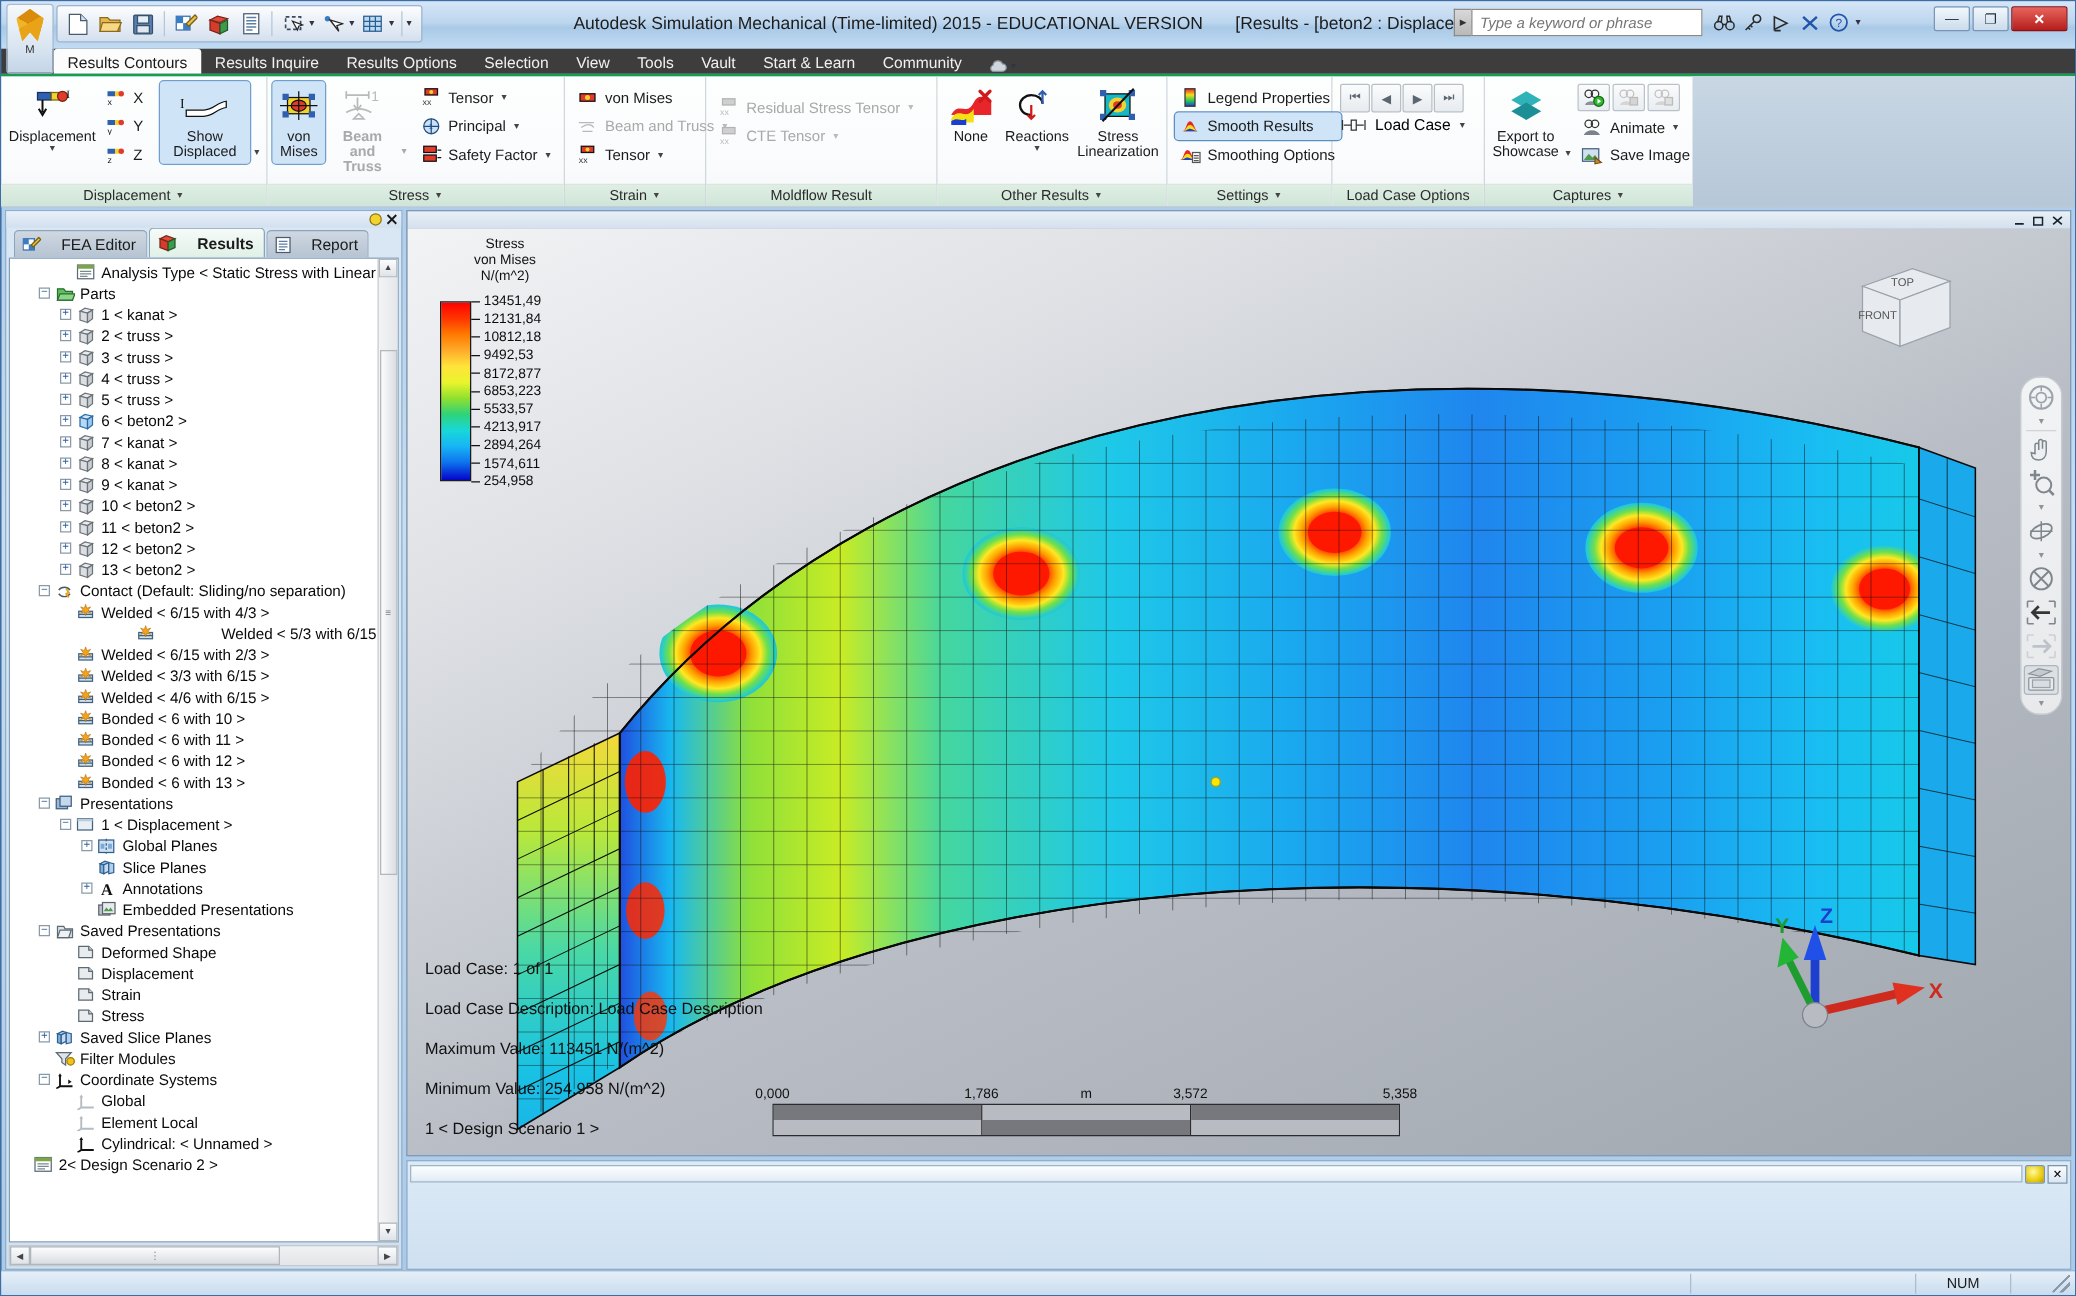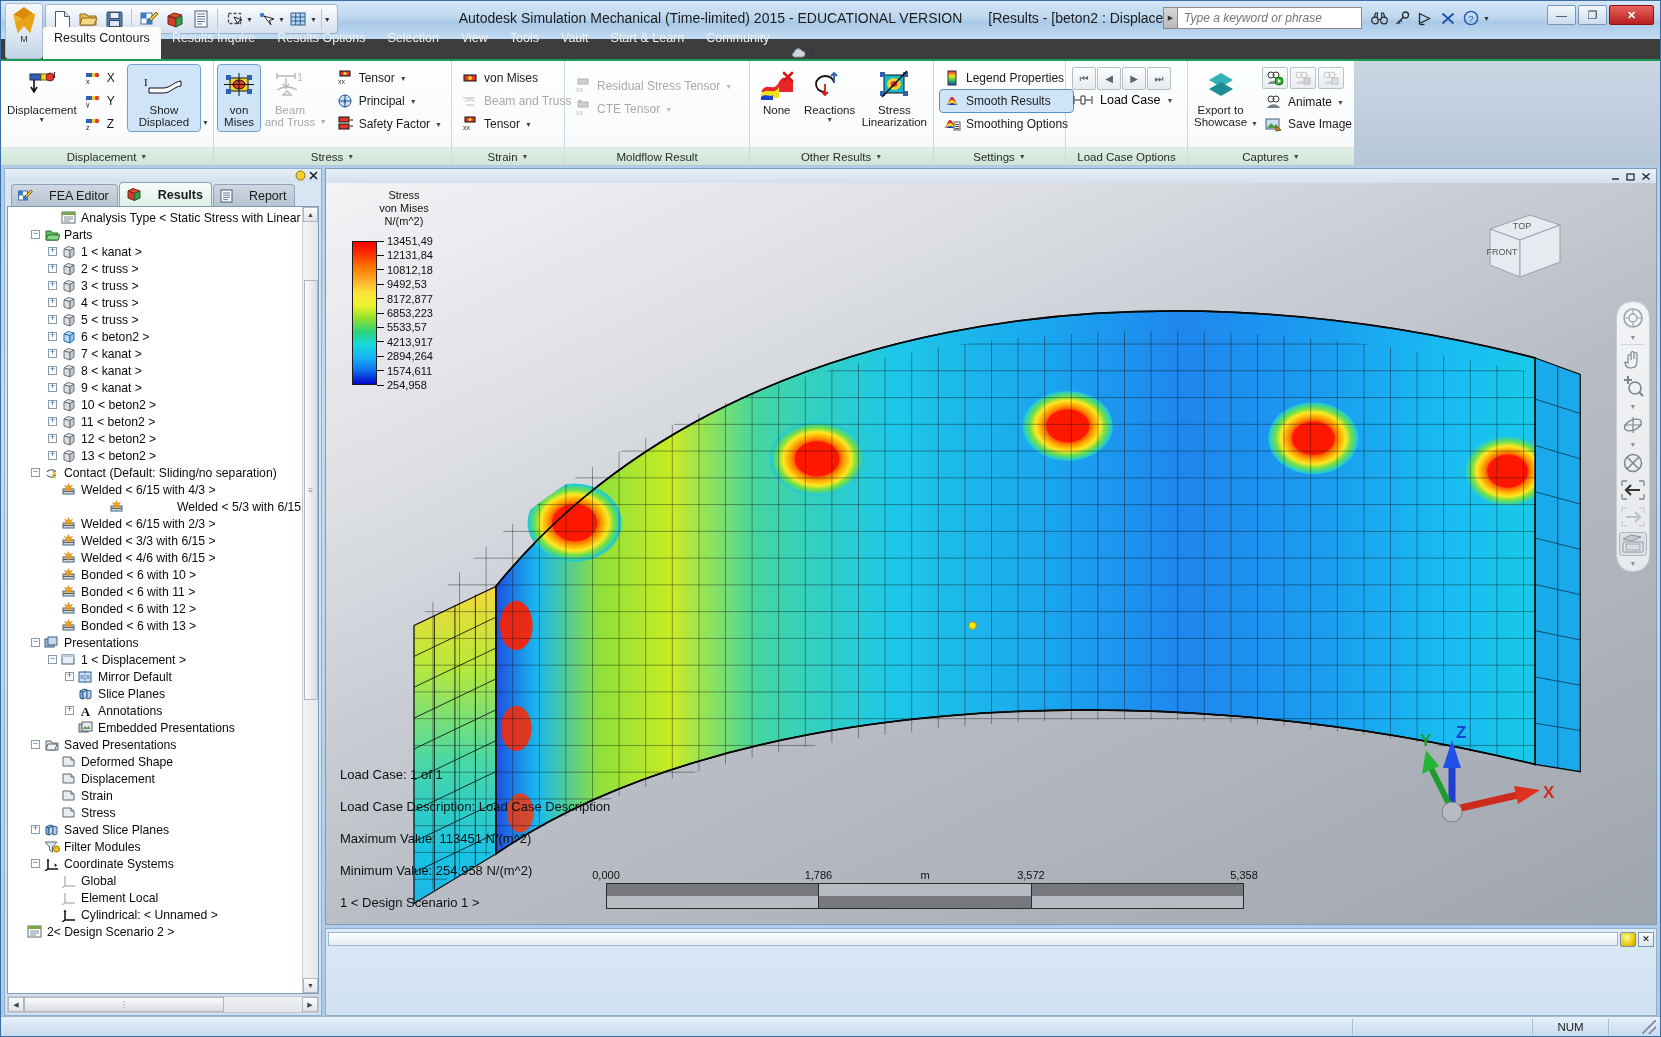--- a/index.html
+++ b/index.html
@@ -92,21 +92,21 @@
 
   
   .tabstrip {
     flex: 0 0 20px; height: 20px;
     background: #3d3d3d;
     display: flex; align-items: flex-end; padding-left: 42px;
     position: relative;
   }
   .tab {
     padding: 2px 11px 2px; font-size: 12.5px; color: #f0f0f0;
-    cursor: pointer; line-height: 18px; height: 32px;
+    cursor: pointer; line-height: 18px; height: 20px;
     white-space: nowrap;
   }
   .tab.active {
     background: #fcfcfc; color: #1a1a1a;
     border-radius: 3px 3px 0 0;
   }
   .tab-extra { display: flex; align-items: center; gap: 3px; padding: 0 10px; color:#ddd; }
 
   
   .ribbon {
@@ -130,21 +130,21 @@
     border-top: 1px solid #d9e5de;
   }
   .caret { font-size: 7px; color: #444; }
   .bigbtn {
     width: 84px; display: flex; flex-direction: column; align-items: center;
     padding: 3px 2px; cursor: pointer; border-radius: 3px;
   }
   .bigbtn .ic { height: 34px; display: flex; align-items: center; justify-content: center; }
   .bigbtn .lb { font-size: 11.5px; color: #1b1b1b; text-align: center; line-height: 12px; margin-top: 2px; }
   .bigbtn.sel { background: #cfe4f7; outline: 1px solid #6f9fce; }
-  .bigbtn.dis .lb { color: #a9a9a9; }
+  .bigbtn.dis .lb { color: #a9a9a9; font-weight: bold; }
   .smallcol { display: flex; flex-direction: column; gap: 1px; padding-top: 2px; }
   .smallbtn {
     display: flex; align-items: center; gap: 5px;
     padding: 2px 5px 2px 3px; border-radius: 3px; cursor: pointer;
     font-size: 12px; color: #1b1b1b; white-space: nowrap; height: 22px;
   }
   .smallbtn.sel { background: #cfe4f7; outline: 1px solid #5a8fc4; }
   .smallbtn.dis { color: #a9a9a9; }
   .smallbtn .ic { width: 18px; height: 18px; display:flex;align-items:center;justify-content:center; flex:0 0 18px;}
 
@@ -260,21 +260,21 @@
   .ltick { position: absolute; display: flex; align-items: center; gap: 3px; left: 0; }
   .ltick .dash { width: 7px; height: 1px; background: #111; }
   .ltick .val { font-size: 11px; color: #0c0c0c; white-space: nowrap; }
 
   
   .vp-info { position: absolute; left: 14px; bottom: 14px; }
   .vp-info div { font-size: 13px; color: #101010; margin-bottom: 17px; white-space: nowrap; }
   .vp-info div:last-child { margin-bottom: 0; }
 
   
-  .scalebar { position: absolute; bottom: 15px; left: 280px; width: 638px; }
+  .scalebar { position: absolute; bottom: 15px; left: 292px; width: 502px; }
   .sb-labels { position: relative; height: 14px; }
   .sb-labels span { position: absolute; font-size: 11px; color: #111; transform: translateX(-50%); }
   .sb-rows { border: 1px solid #2c2c2c; }
   .sb-row { display: flex; height: 12px; }
   .sb-cell { flex: 1; border-right: 1px solid #2c2c2c; }
   .sb-cell:last-child { border-right: none; }
   .sb-dark { background: #76787d; }
   .sb-light { background: #b8bbc1; }
 
   
@@ -1290,21 +1290,21 @@
             <div class="tnode" style="padding-left: 57px;">
               <span class="expander">+</span>
               <span class="tico">
                 <svg width="15" height="14" viewBox="0 0 15 14">
                   <rect x="1" y="2" width="12" height="10" fill="#cfe0ef" stroke="#2f5f8f"></rect>
                   <path d="M7 1v12" stroke="#2f5f8f" stroke-dasharray="2 1.5"></path>
                   <path d="M2.5 5h3v4h-3z" fill="#7aa9d6"></path>
                   <path d="M8.5 5h3v4h-3z" fill="#7aa9d6"></path>
                 </svg>
               </span>
-              <span>Mirror Default</span>
+              <span>Global Planes</span>
             </div>
             <div class="tnode" style="padding-left: 57px;">
               <span class="expander none"></span>
               <span class="tico">
                 <svg width="15" height="14" viewBox="0 0 15 14">
                   <path d="M2 4l4-2 3 1-4 2z" fill="#9ec4e8" stroke="#2f5f8f"></path>
                   <path d="M2 4v7l3 1V5z" fill="#7fb0de" stroke="#2f5f8f"></path>
                   <path d="M5 5l4-2v7l-4 2z" fill="#c3dcf1" stroke="#2f5f8f"></path>
                   <path d="M9 3l4 1v7l-4 1z" fill="#b0d0ec" stroke="#2f5f8f"></path>
                 </svg>

